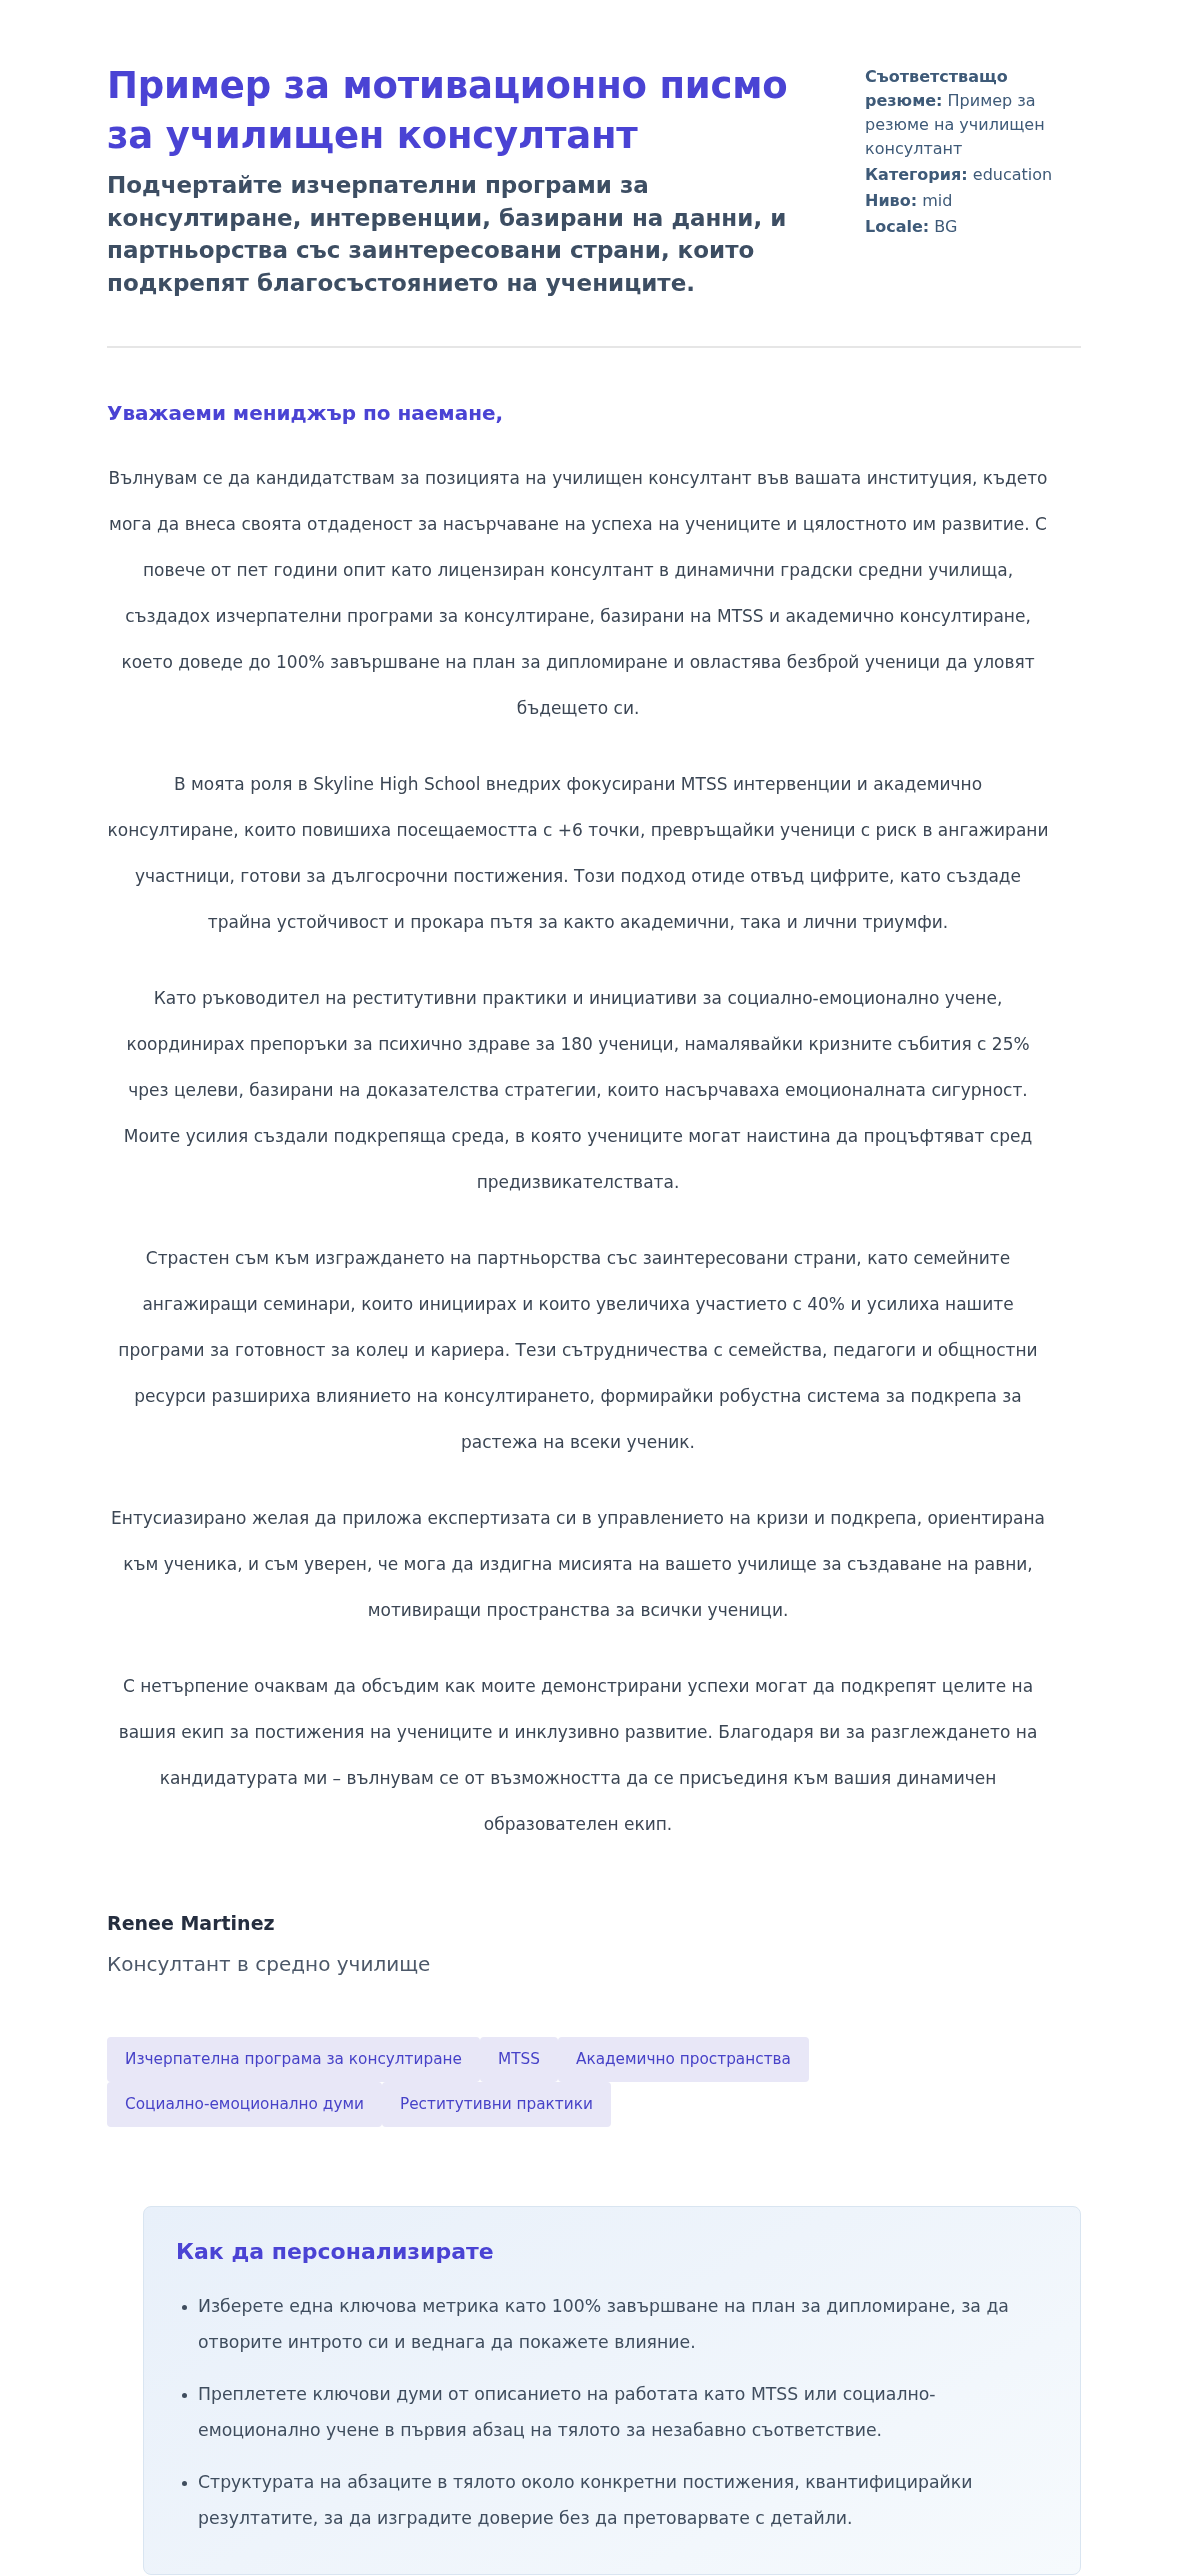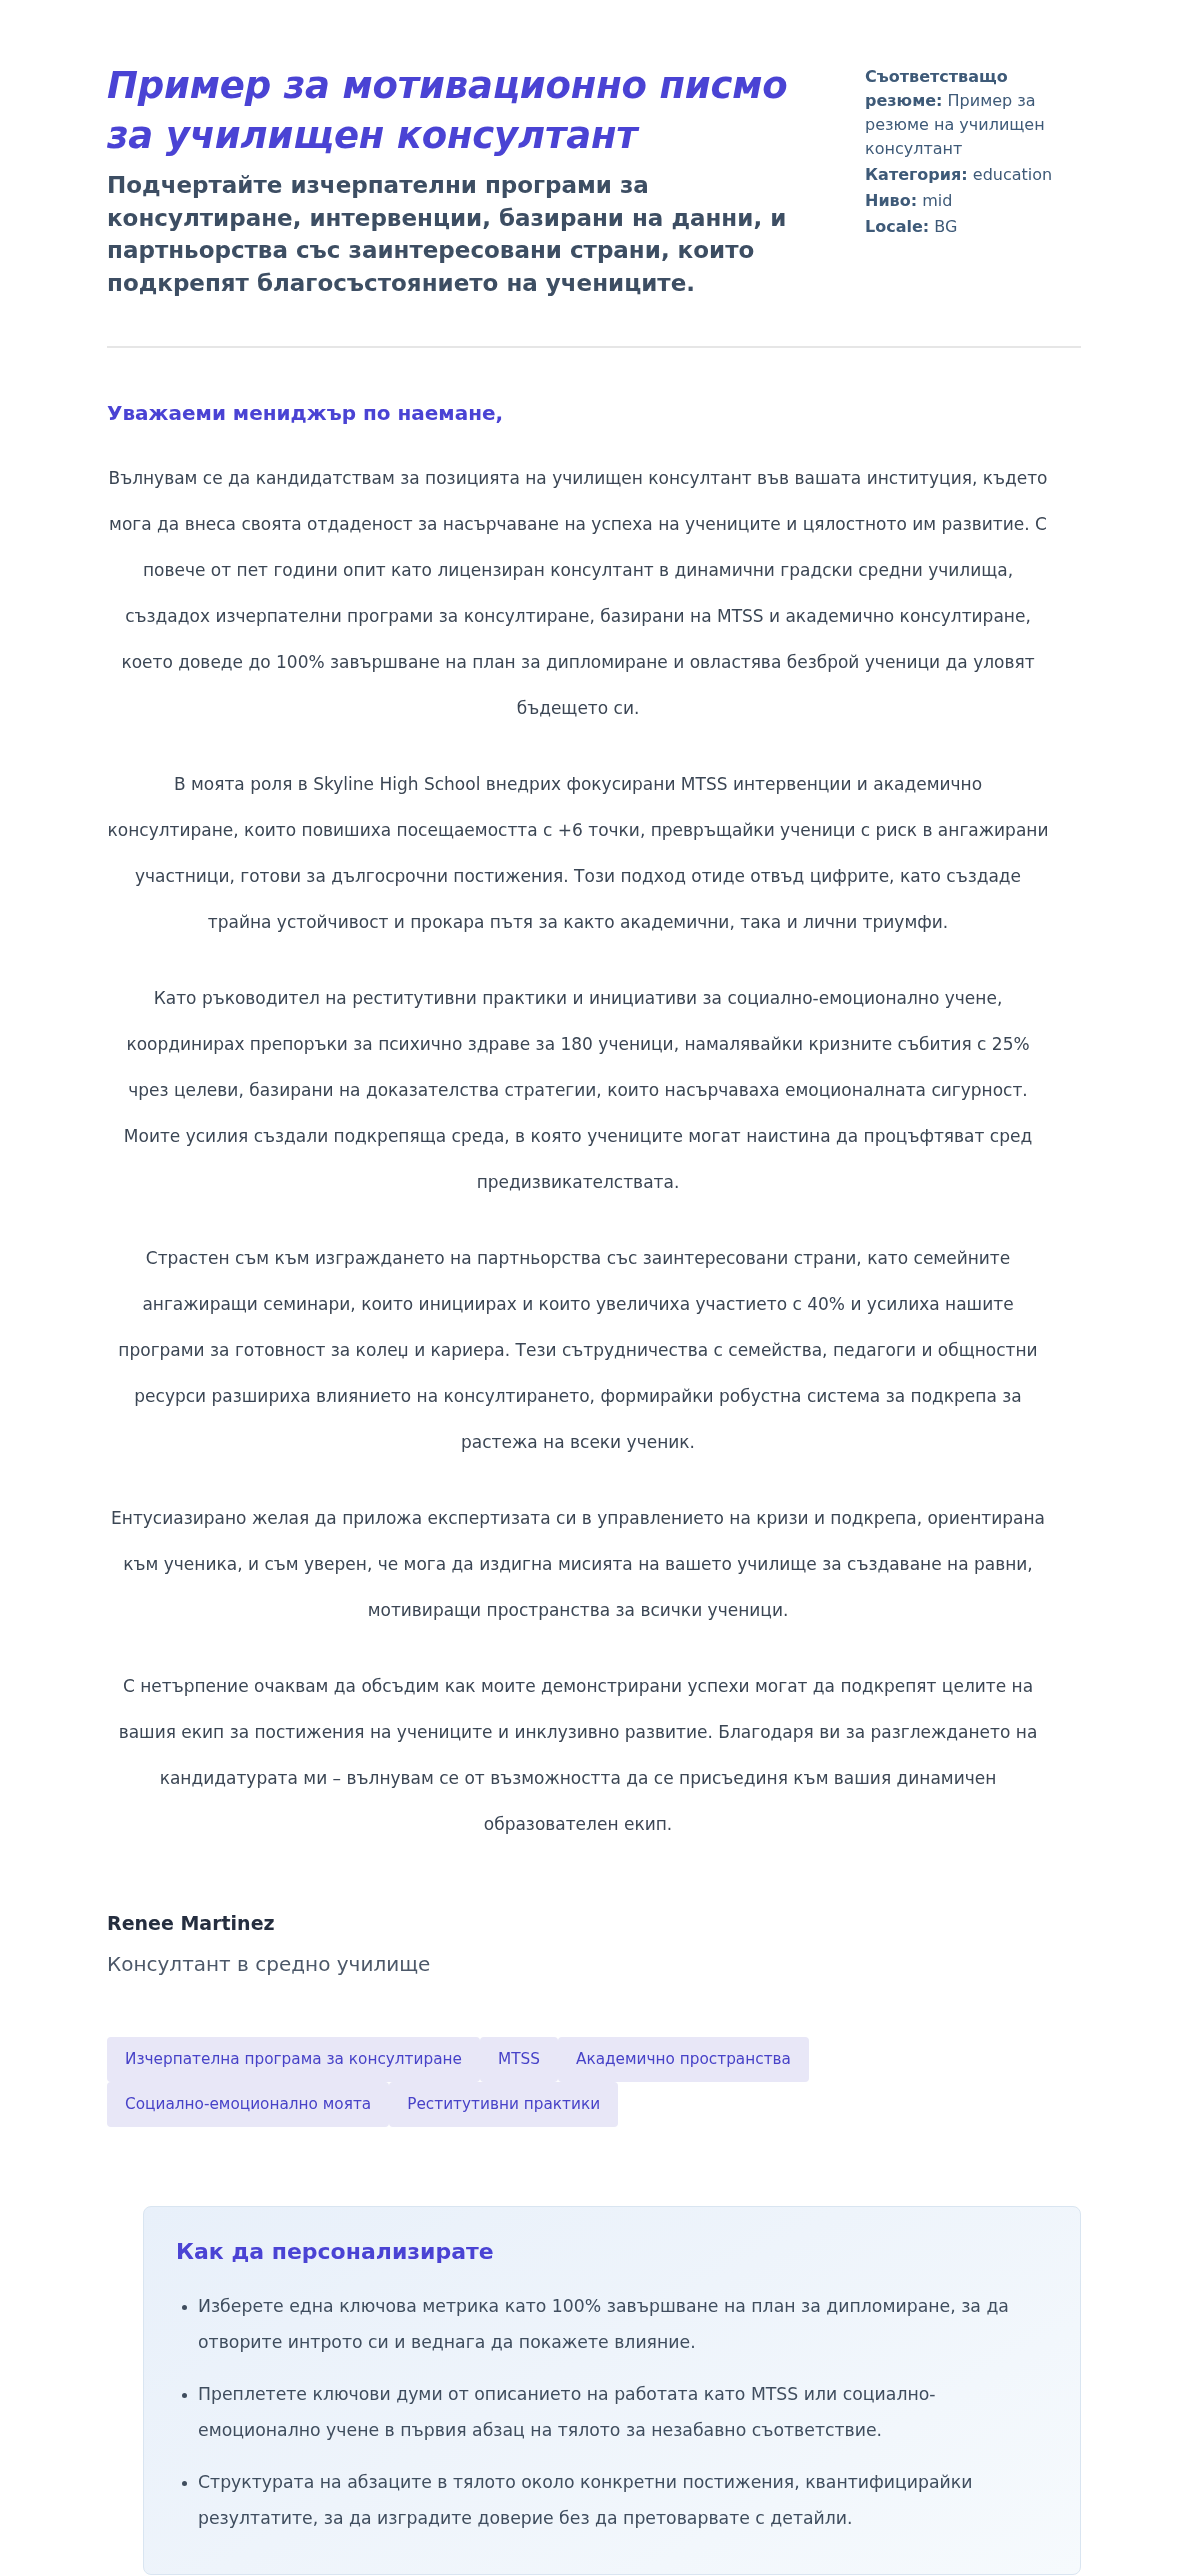--- a/index.html
+++ b/index.html
@@ -26,21 +26,20 @@
 
   
   .header{display:flex;justify-content:space-between;align-items:flex-start;}
   .header-left{width:703px;}
   .page-title{
     color:var(--accent);
     font-size:37px;
     font-weight:700;
     line-height:1.35;
     letter-spacing:-0.2px;
-    font-style:italic;
   }
   .page-subtitle{
     margin-top:8px;
     color:var(--subtitle);
     font-size:23px;
     font-weight:700;
     line-height:1.42;
   }
   .meta{
     width:216px;
@@ -163,21 +162,21 @@
     <div class="signature">
       <p class="signature-name">Renee Martinez</p>
       <p class="signature-role">Консултант в средно училище</p>
     </div>
   </section>
 
   <div class="tags">
     <span class="tag-chip">Изчерпателна програма за консултиране</span>
     <span class="tag-chip">MTSS</span>
     <span class="tag-chip">Академично пространства</span>
-    <span class="tag-chip">Социално-емоционално моята</span>
+    <span class="tag-chip">Социално-емоционално думи</span>
     <span class="tag-chip">Реститутивни практики</span>
   </div>
 
   <section class="tips-box">
     <h3 class="tips-title">Как да персонализирате</h3>
     <ul class="tips-list">
       <li>Изберете една ключова метрика като 100% завършване на план за дипломиране, за да отворите интрото си и веднага да покажете влияние.</li>
       <li>Преплетете ключови думи от описанието на работата като MTSS или социално-емоционално учене в първия абзац на тялото за незабавно съответствие.</li>
       <li>Структурата на абзаците в тялото около конкретни постижения, квантифицирайки резултатите, за да изградите доверие без да претоварвате с детайли.</li>
     </ul>

